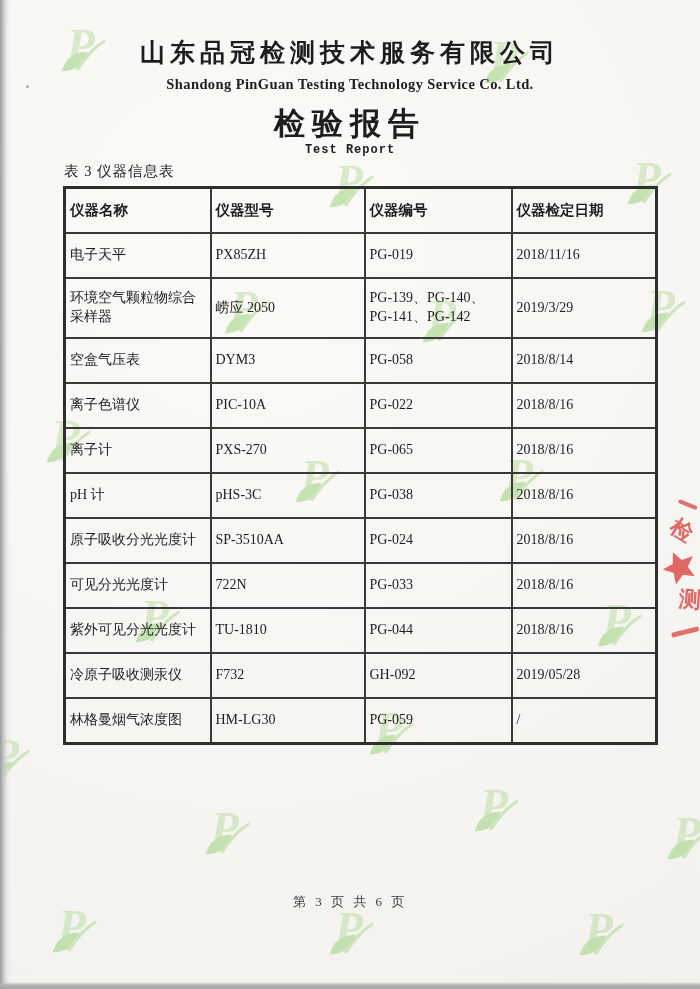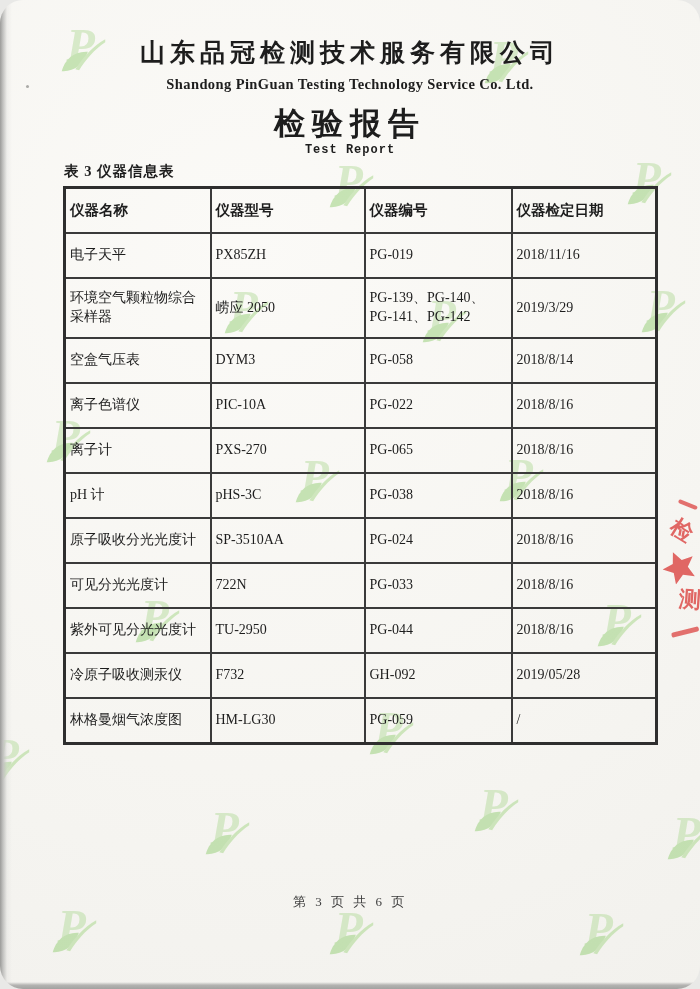--- a/index.html
+++ b/index.html
@@ -5,42 +5,41 @@
   html,body{margin:0;padding:0;}
   body{
     width:700px;height:989px;
     font-family:"Liberation Serif", serif;
     background:#e9e9e7;
   }
   #page{
     position:relative;width:700px;height:989px;overflow:hidden;
     background:radial-gradient(circle at 35% 25%, #fbfaf7 0%, #f6f5f1 60%, #f2f1ed 100%);
     color:#1d1d1d;
-    border-radius:23px;
   }
   
   .scan-left{
     position:absolute;left:0;top:0;width:12px;height:989px;z-index:5;
     background:linear-gradient(90deg,#9b9b99 0px,#c2c2c0 3px,rgba(220,220,218,.35) 7px,rgba(220,220,218,0) 12px);
   }
   .scan-bottom{
     position:absolute;left:0;bottom:0;width:700px;height:7px;z-index:5;
     background:linear-gradient(180deg,rgba(170,170,168,0) 0,#b3b3b1 45%,#a2a2a0 100%);
   }
   .speck{position:absolute;left:26px;top:85px;width:3px;height:3px;background:#8a8a88;border-radius:50%;opacity:.7;}
   
   .wm{position:absolute;width:58px;height:58px;opacity:.5;z-index:1;pointer-events:none;}
   
   .hdr{position:absolute;left:0;width:700px;text-align:center;z-index:2;}
   .company-cn{top:36px;font-size:25px;font-weight:bold;letter-spacing:5px;}
   .company-en{top:76px;font-size:14.5px;font-weight:bold;letter-spacing:.4px;}
   .report-cn{top:103px;font-size:31px;font-weight:bold;letter-spacing:7px;}
   .report-en{top:143px;font-size:12px;font-weight:bold;font-family:"Liberation Mono", monospace;letter-spacing:1px;}
   .caption{
-    position:absolute;left:64px;top:162px;font-size:14.5px;font-weight:bold;
+    position:absolute;left:64px;top:162px;font-size:14.5px;font-weight:normal;
     letter-spacing:1px;z-index:2;
   }
   
   table.instr{
     position:absolute;left:63px;top:186px;width:592px;z-index:2;
     border-collapse:collapse;table-layout:fixed;
     background:transparent;
   }
   table.instr th,table.instr td{
     border:2px solid #3a3a3a;
@@ -204,21 +203,21 @@
         <td>2018/8/16</td>
       </tr>
       <tr>
         <td>可见分光光度计</td>
         <td>722N</td>
         <td>PG-033</td>
         <td>2018/8/16</td>
       </tr>
       <tr>
         <td>紫外可见分光光度计</td>
-        <td>TU-2950</td>
+        <td>TU-1810</td>
         <td>PG-044</td>
         <td>2018/8/16</td>
       </tr>
       <tr>
         <td>冷原子吸收测汞仪</td>
         <td>F732</td>
         <td>GH-092</td>
         <td>2019/05/28</td>
       </tr>
       <tr>

